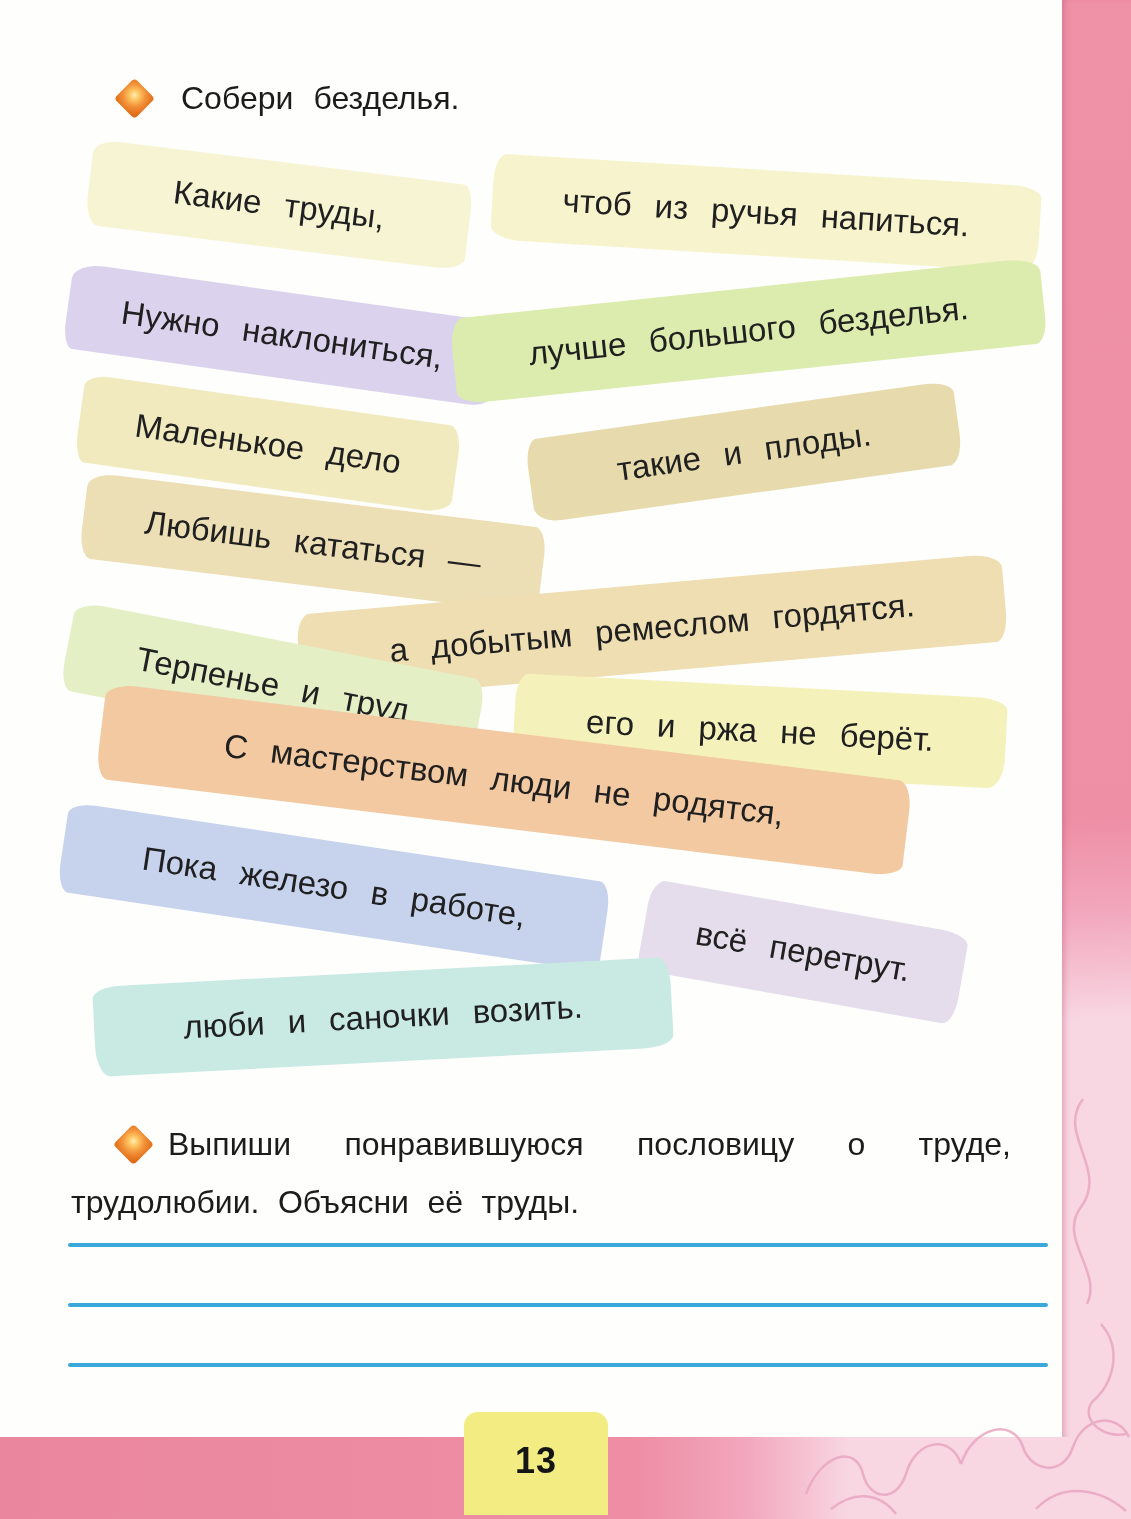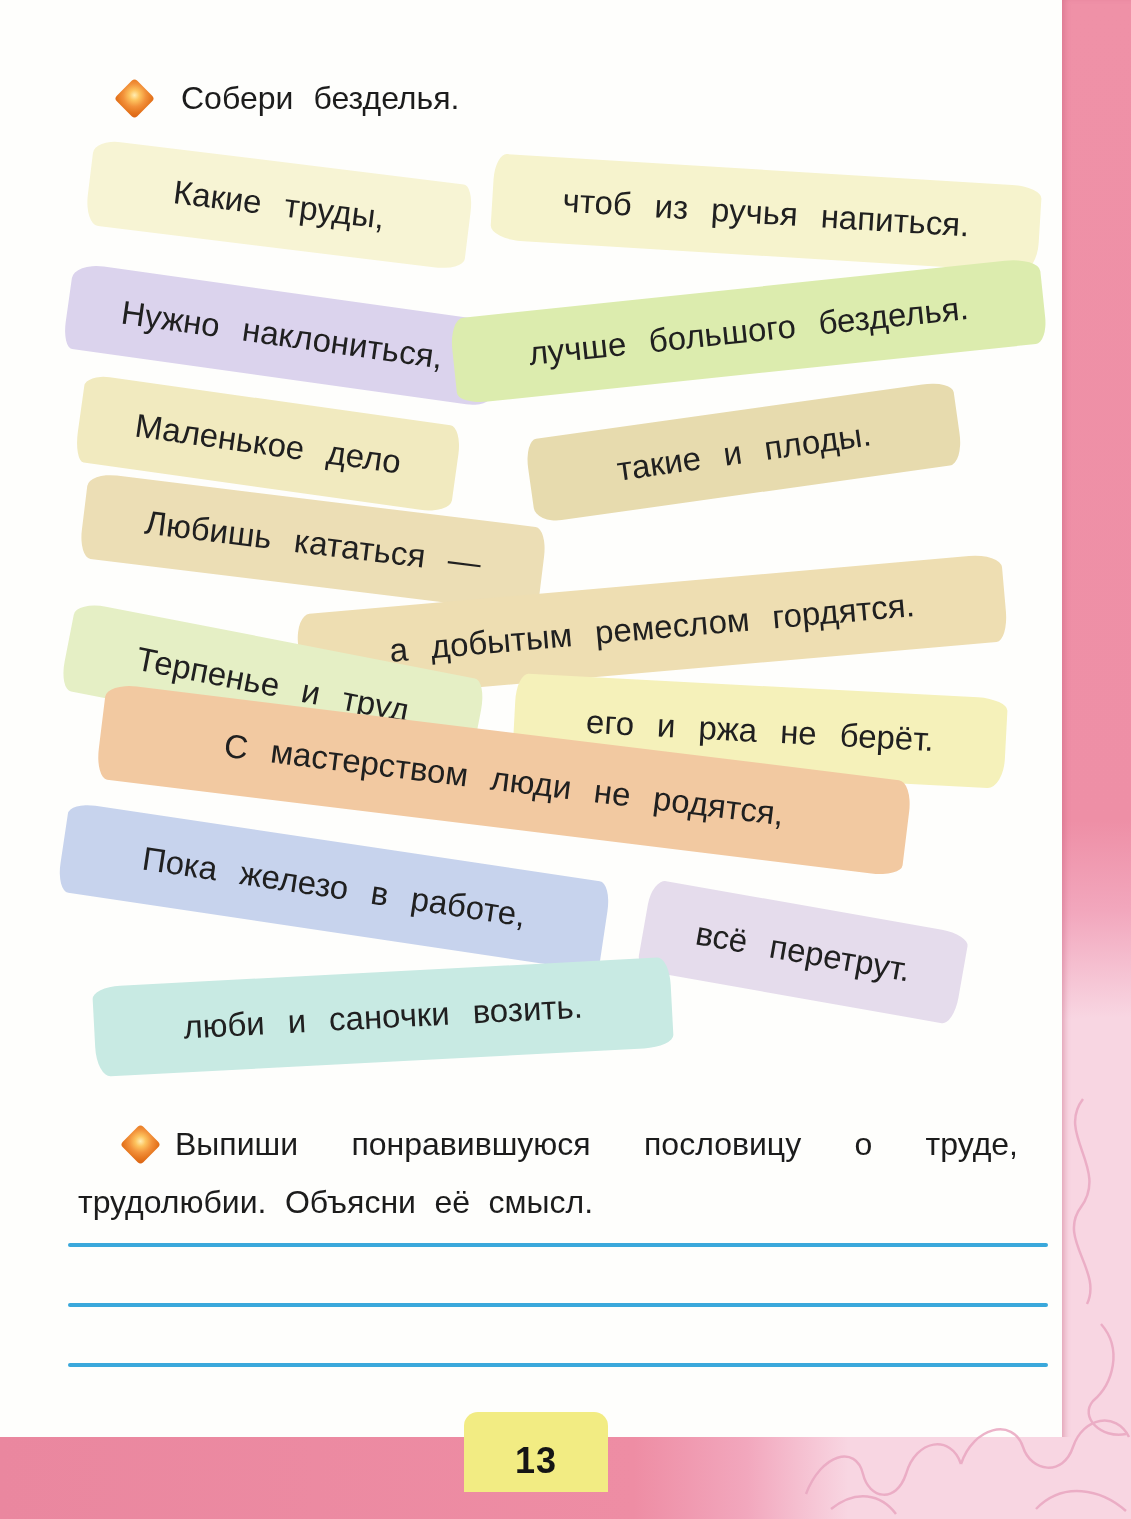--- a/index.html
+++ b/index.html
@@ -15,35 +15,35 @@
     background:linear-gradient(178deg,#ef91a7 0%,#ee8fa6 54%,#f2a7bd 60%,#f8d6e2 67%,#f8d6e2 100%);
     box-shadow:inset 5px 0 6px -3px rgba(190,85,115,.45);
   }
   .border-bottom{
     position:absolute;left:0;bottom:0;width:1131px;height:82px;
     background:linear-gradient(90deg,#ea879f 0%,#ee8da4 56%,#f2a7bd 66%,#f8d6e2 75%,#f8d6e2 100%);
   }
   .corner-swirls{position:absolute;right:0;bottom:0;pointer-events:none;}
   
   .page-tab{
-    position:absolute;left:464px;top:1412px;width:144px;height:80px;
+    position:absolute;left:464px;top:1412px;width:144px;height:103px;
     background:#f2ec83;border-radius:14px 14px 0 0;
     display:flex;justify-content:center;align-items:flex-start;
     padding-top:28px;box-sizing:border-box;
     font-size:36px;font-weight:bold;color:#151515;letter-spacing:1px;
   }
   
   .task-row{position:absolute;display:flex;align-items:center;}
   .diamond{
     width:29px;height:29px;transform:rotate(45deg);border-radius:4px;flex:none;
     background:radial-gradient(circle at 42% 42%,#ffedb2 0%,#fdc35e 22%,#f2913a 48%,#e4731c 75%,#d85f12 100%);
   }
   .task1-row{left:120px;top:80px;}
   .task1-label{margin-left:32px;font-size:32px;word-spacing:.35em;}
-  .task2-block{position:absolute;left:78px;top:1118px;width:940px;font-size:32px;line-height:52px;}
+  .task2-block{position:absolute;left:71px;top:1118px;width:940px;font-size:32px;line-height:52px;}
   .task2-line1{display:flex;align-items:center;}
   .task2-line1 .diamond{margin:0 20px 0 48px;}
   .task2-line1-text{flex:1;text-align:justify;text-align-last:justify;word-spacing:.18em;}
   .task2-line2{word-spacing:.3em;margin-top:6px;}
   
   .strip{
     position:absolute;display:flex;align-items:center;justify-content:center;
     white-space:nowrap;font-size:33px;word-spacing:.42em;color:#202020;
   }
   .s1 {left:88px; top:162px; width:382px;height:86px;transform:rotate(7deg);  background:#f7f4d4;border-radius:26px 10px 30px 14px/14px 26px 12px 30px;}
@@ -133,18 +133,18 @@
   </div>
 <div class="strip s14">
     <span>люби и саночки возить.</span>
   </div>
 
 <div class="task2-block">
   <div class="task2-line1">
     <span class="diamond"></span>
     <span class="task2-line1-text">Выпиши понравившуюся пословицу о труде,</span>
   </div>
-  <div class="task2-line2">трудолюбии. Объясни её смысл.</div>
+  <div class="task2-line2">трудолюбии. Объясни её труды.</div>
 </div>
 
 <div class="answer-line l1"></div>
 <div class="answer-line l2"></div>
 <div class="answer-line l3"></div>
 
 </body></html>

